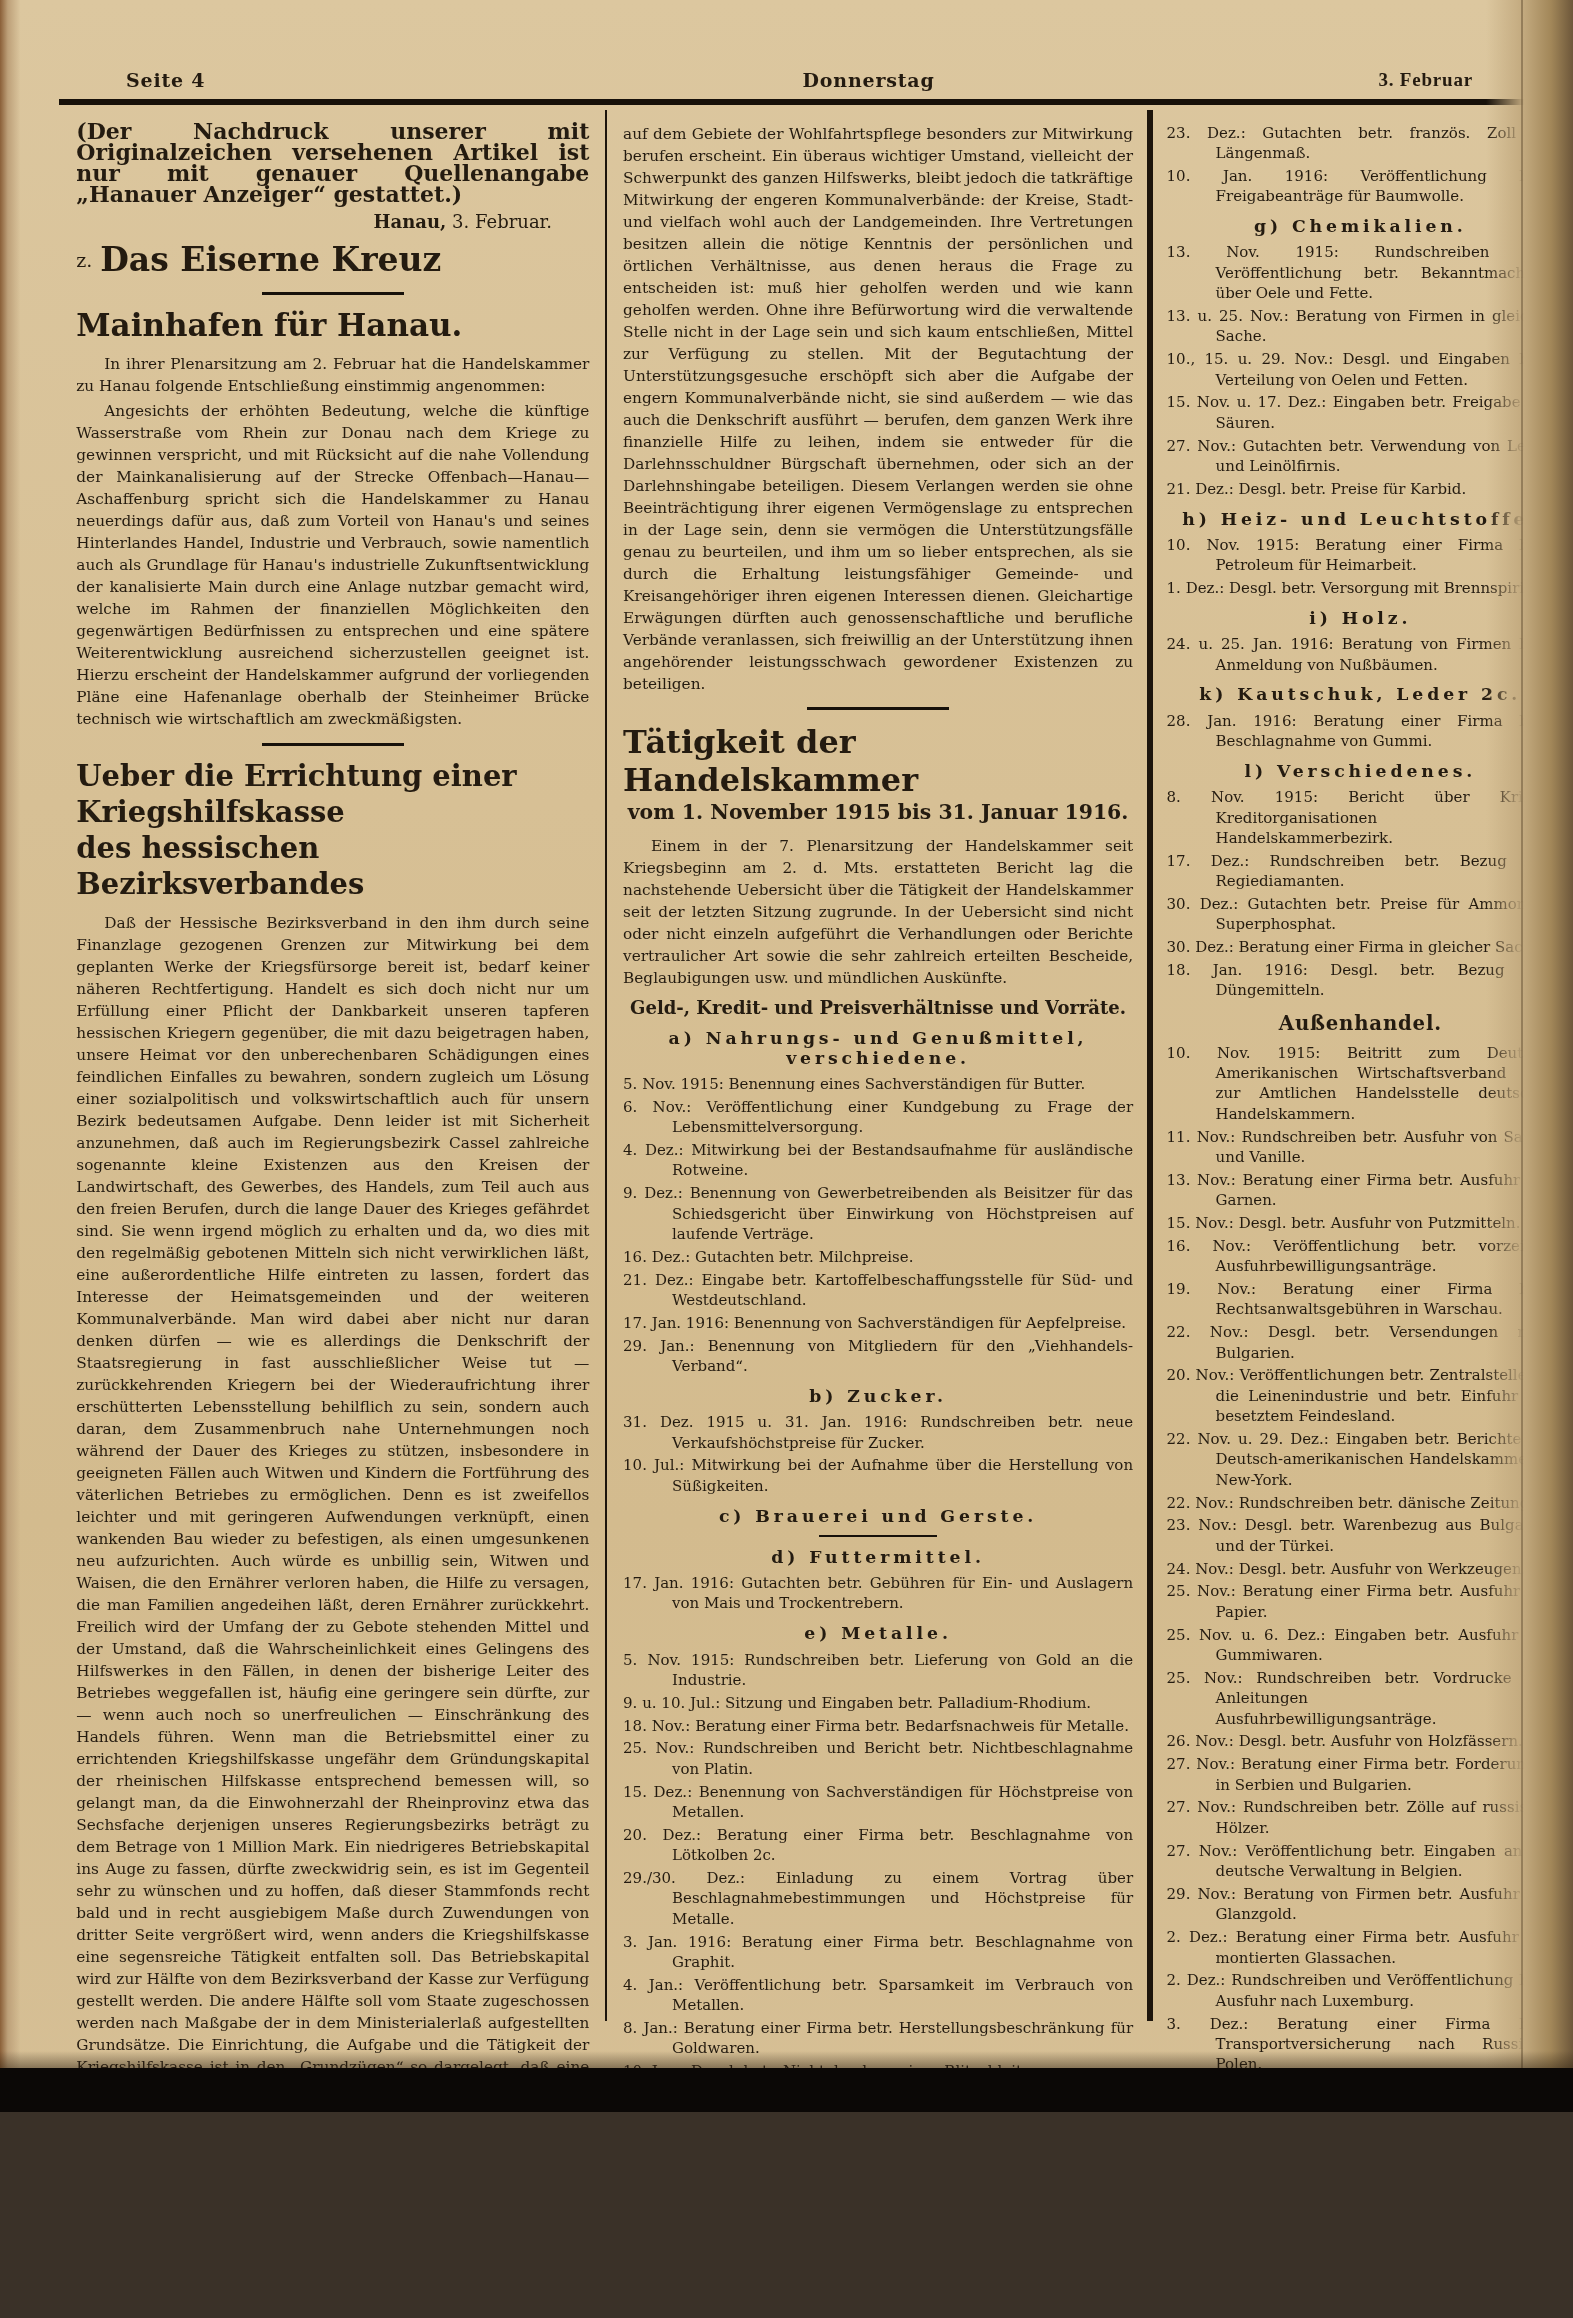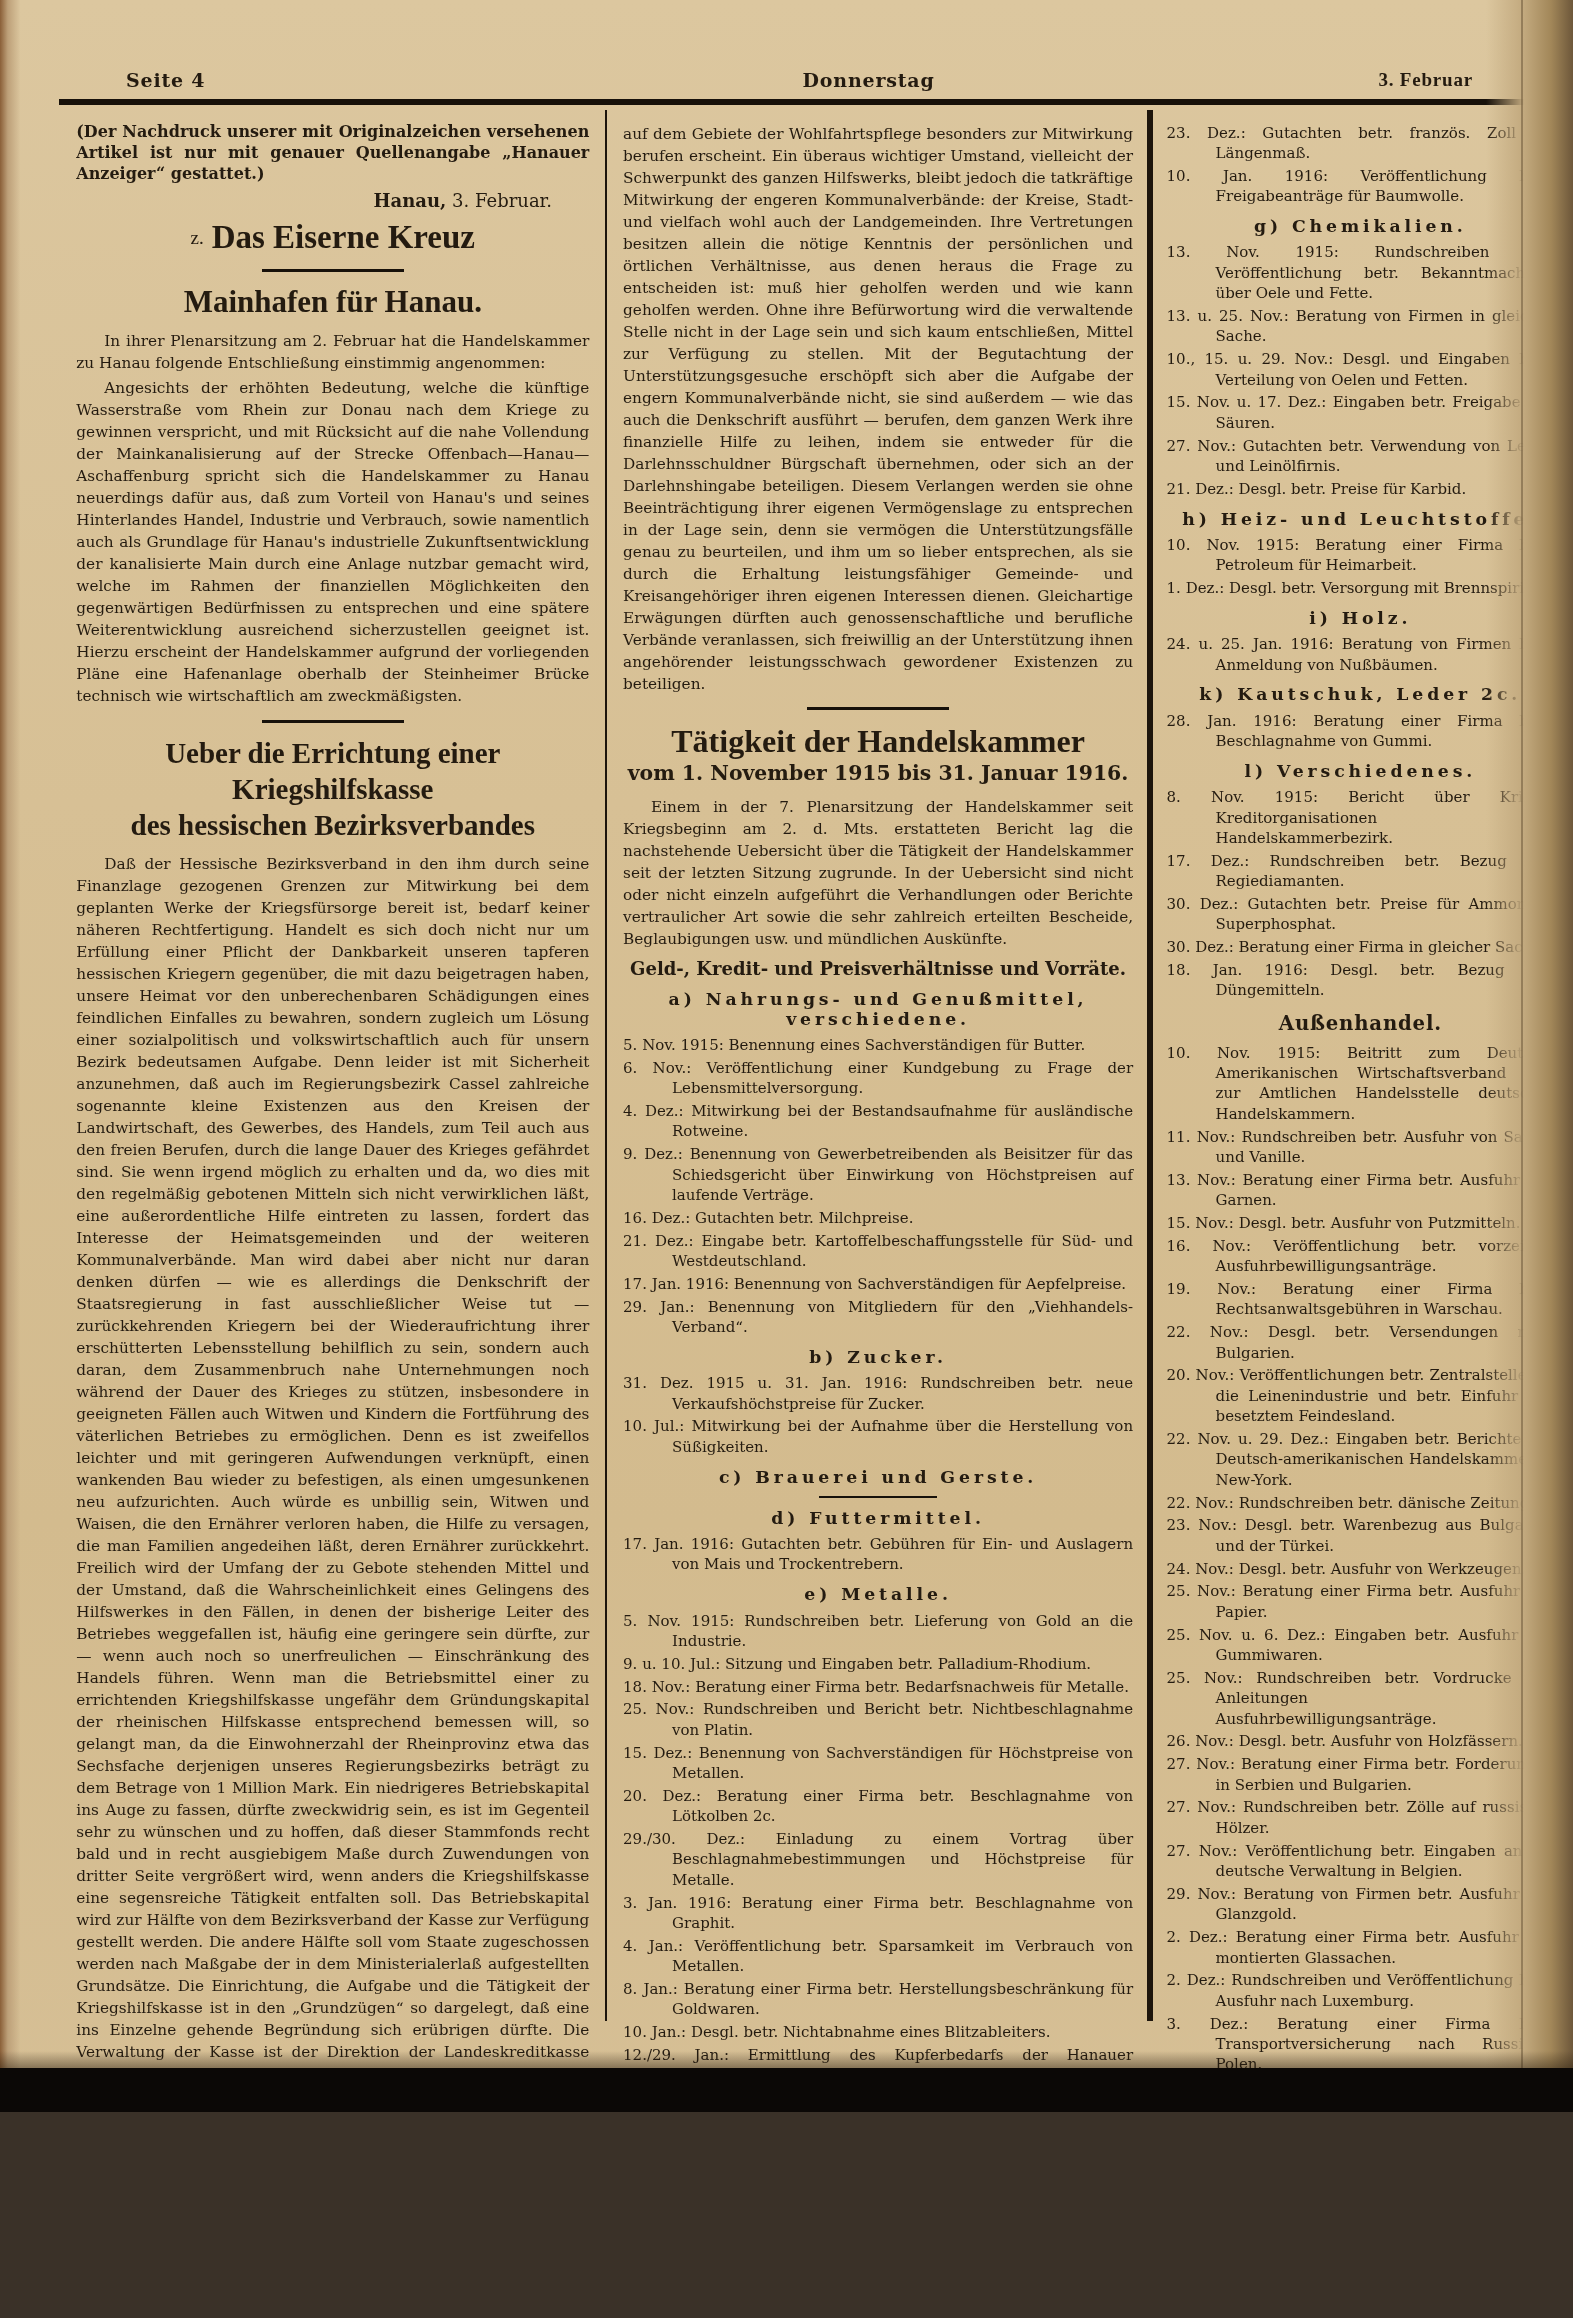--- a/index.html
+++ b/index.html
@@ -28,25 +28,25 @@
   .columns{position:absolute;top:110px;left:59px;right:11px;bottom:44px;display:flex;z-index:1;}
   .col{overflow:hidden;}
   .col1{width:513px;padding:11px 15.7px 0 17.3px;}
   .col2{width:510px;padding:12.6px 14px 0 15.7px;}
   .col3{flex:1;padding:12.6px 7.9px 0 14px;}
   .vrule{align-self:stretch;margin-bottom:47px;background:#1d150c;}
   .vrule1{width:2.4px;}
   .vrule2{width:5.5px;}
   
   .main-title{font-size:44px;font-weight:bold;text-align:center;margin:1.6px 0 7.9px;letter-spacing:0.8px;}
-  .notice{font-size:16px;font-weight:bold;line-height:21px;text-align:justify;margin:0 0 6.3px;}
+  .notice{font-size:22px;font-weight:bold;line-height:21px;text-align:justify;margin:0 0 6.3px;}
   .dateline{font-size:18px;text-align:center;padding-left:260px;margin:3.1px 0 7.9px;}
   .dateline b{font-weight:bold;}
   
-  .art-head{font-weight:bold;text-align:center;font-family:Liberation Serif, serif;}
+  .art-head{font-weight:bold;}
   .h-iron{font-size:33px;margin:4.7px 0 7.9px;}
   .h-iron .marker{font-size:19px;vertical-align:4.7px;margin-right:7.9px;font-weight:normal;}
   .h-main{font-size:31px;margin:11px 0 9.4px;}
   .h-kriegs{font-size:29px;line-height:36px;margin:11px 0 9.4px;}
   .h-hk{font-size:32px;margin:7.9px 0 1.6px;}
   .h-hk-sub{font-size:20.4px;font-weight:bold;text-align:center;margin:1.6px 0 11px;}
   .para{font-size:15.3px;line-height:22px;text-align:justify;margin:0 0 3.1px;text-indent:28px;}
   .para.noindent{text-indent:0;}
   .divider{width:142px;height:3.1px;background:#17110a;margin:12.6px auto 12.6px;}
   

